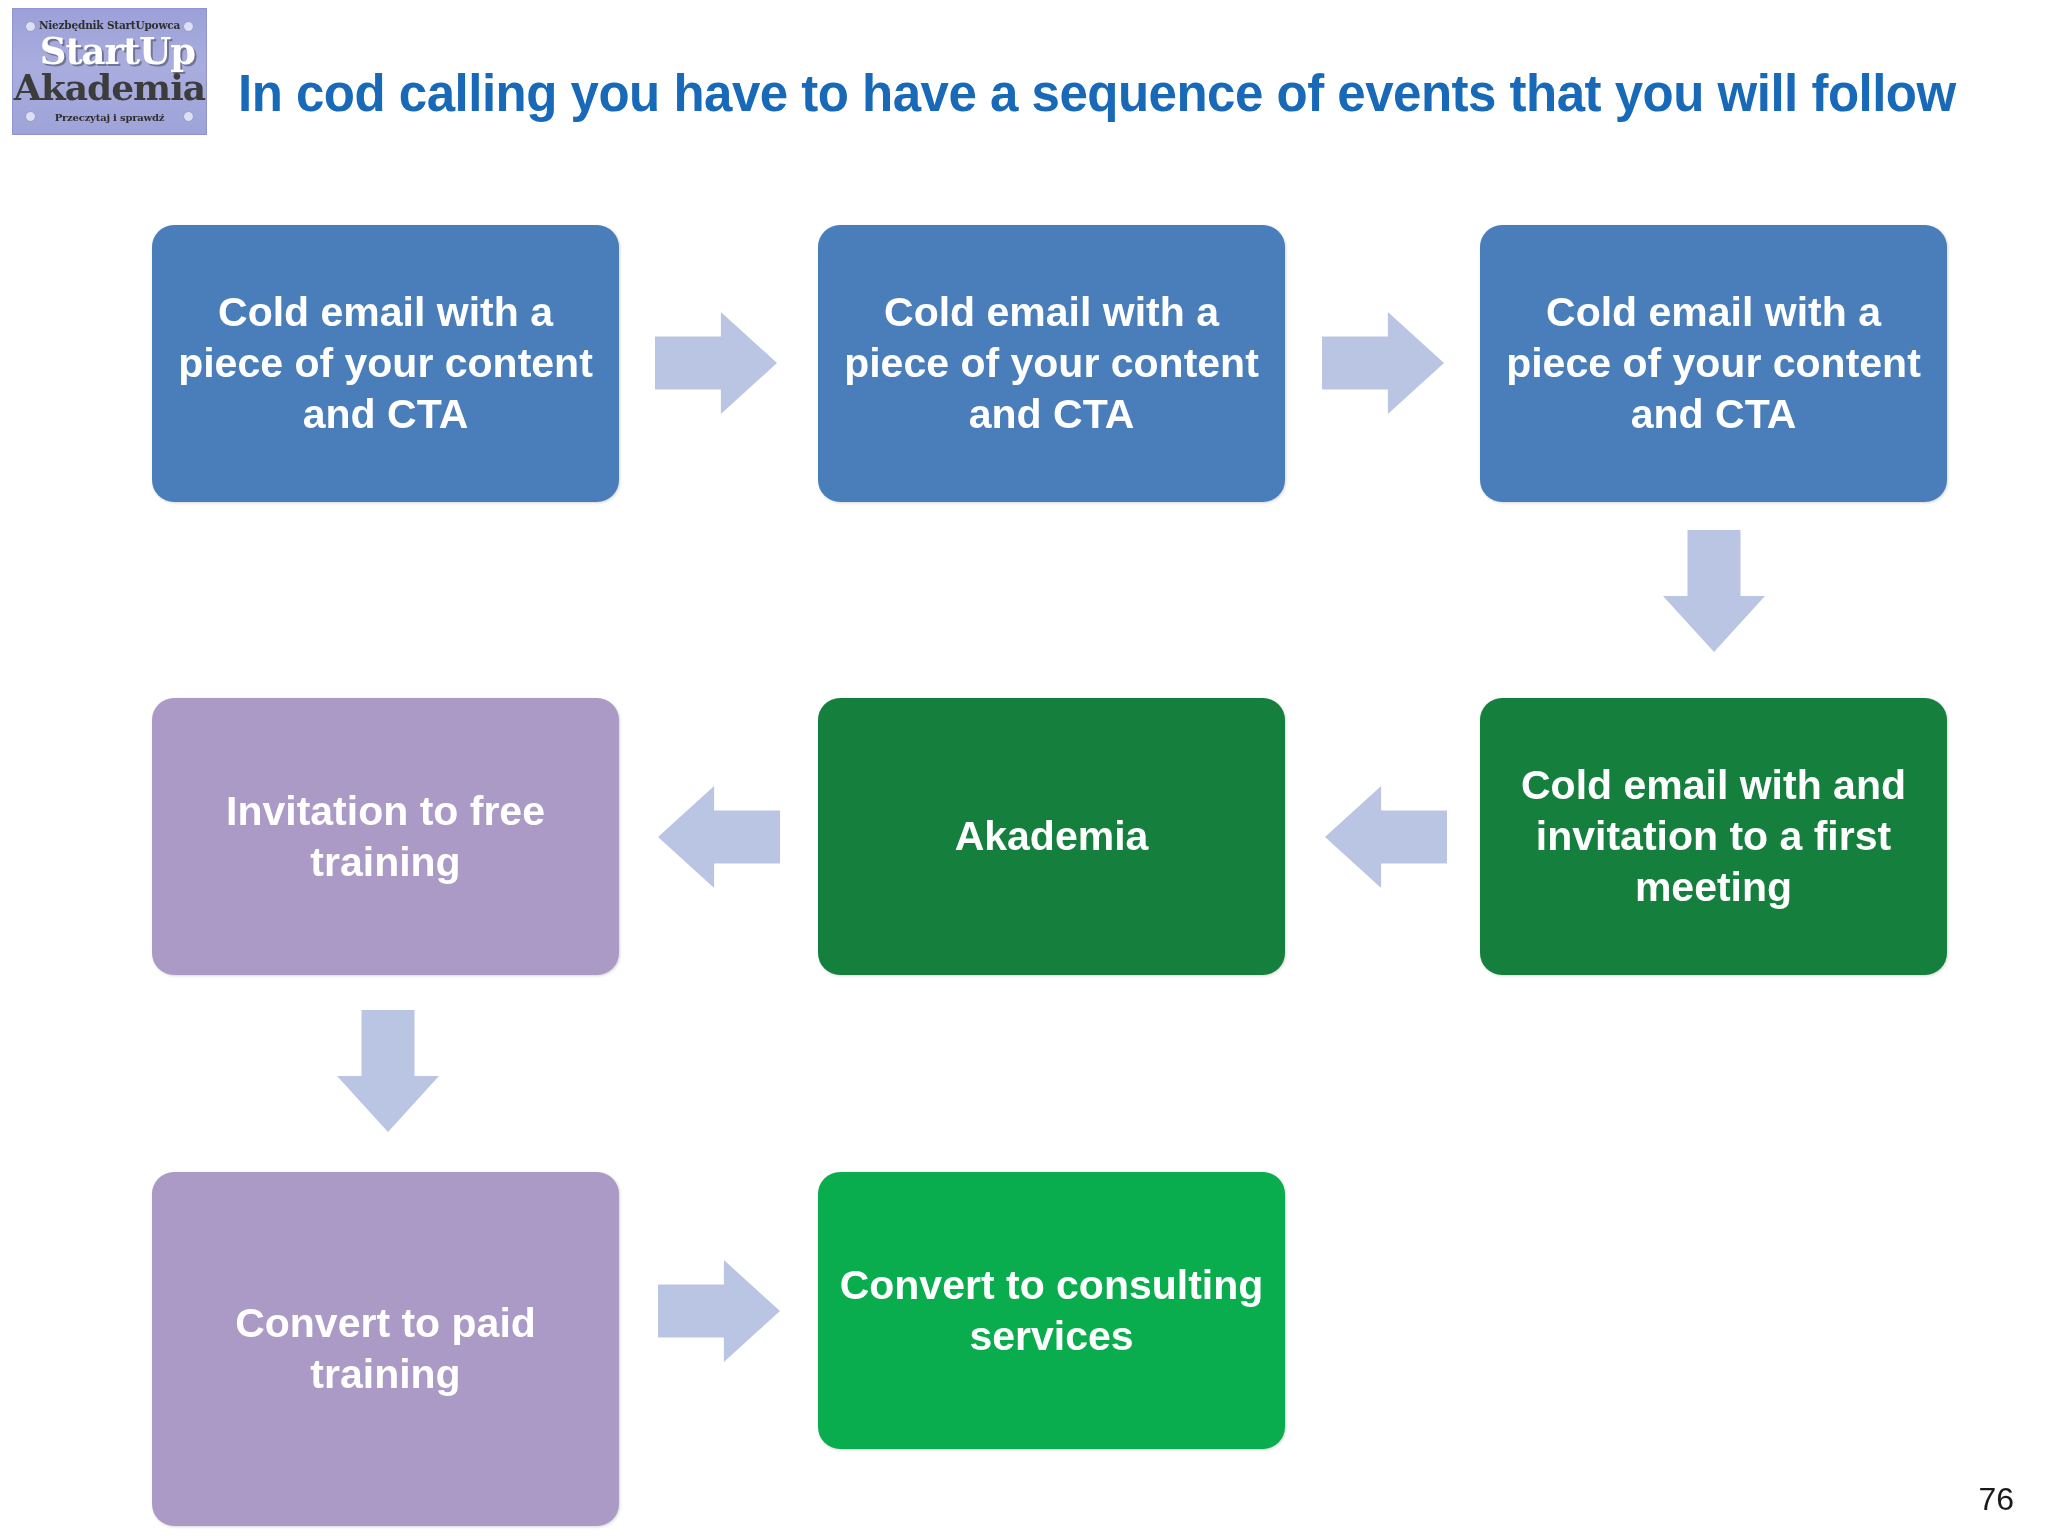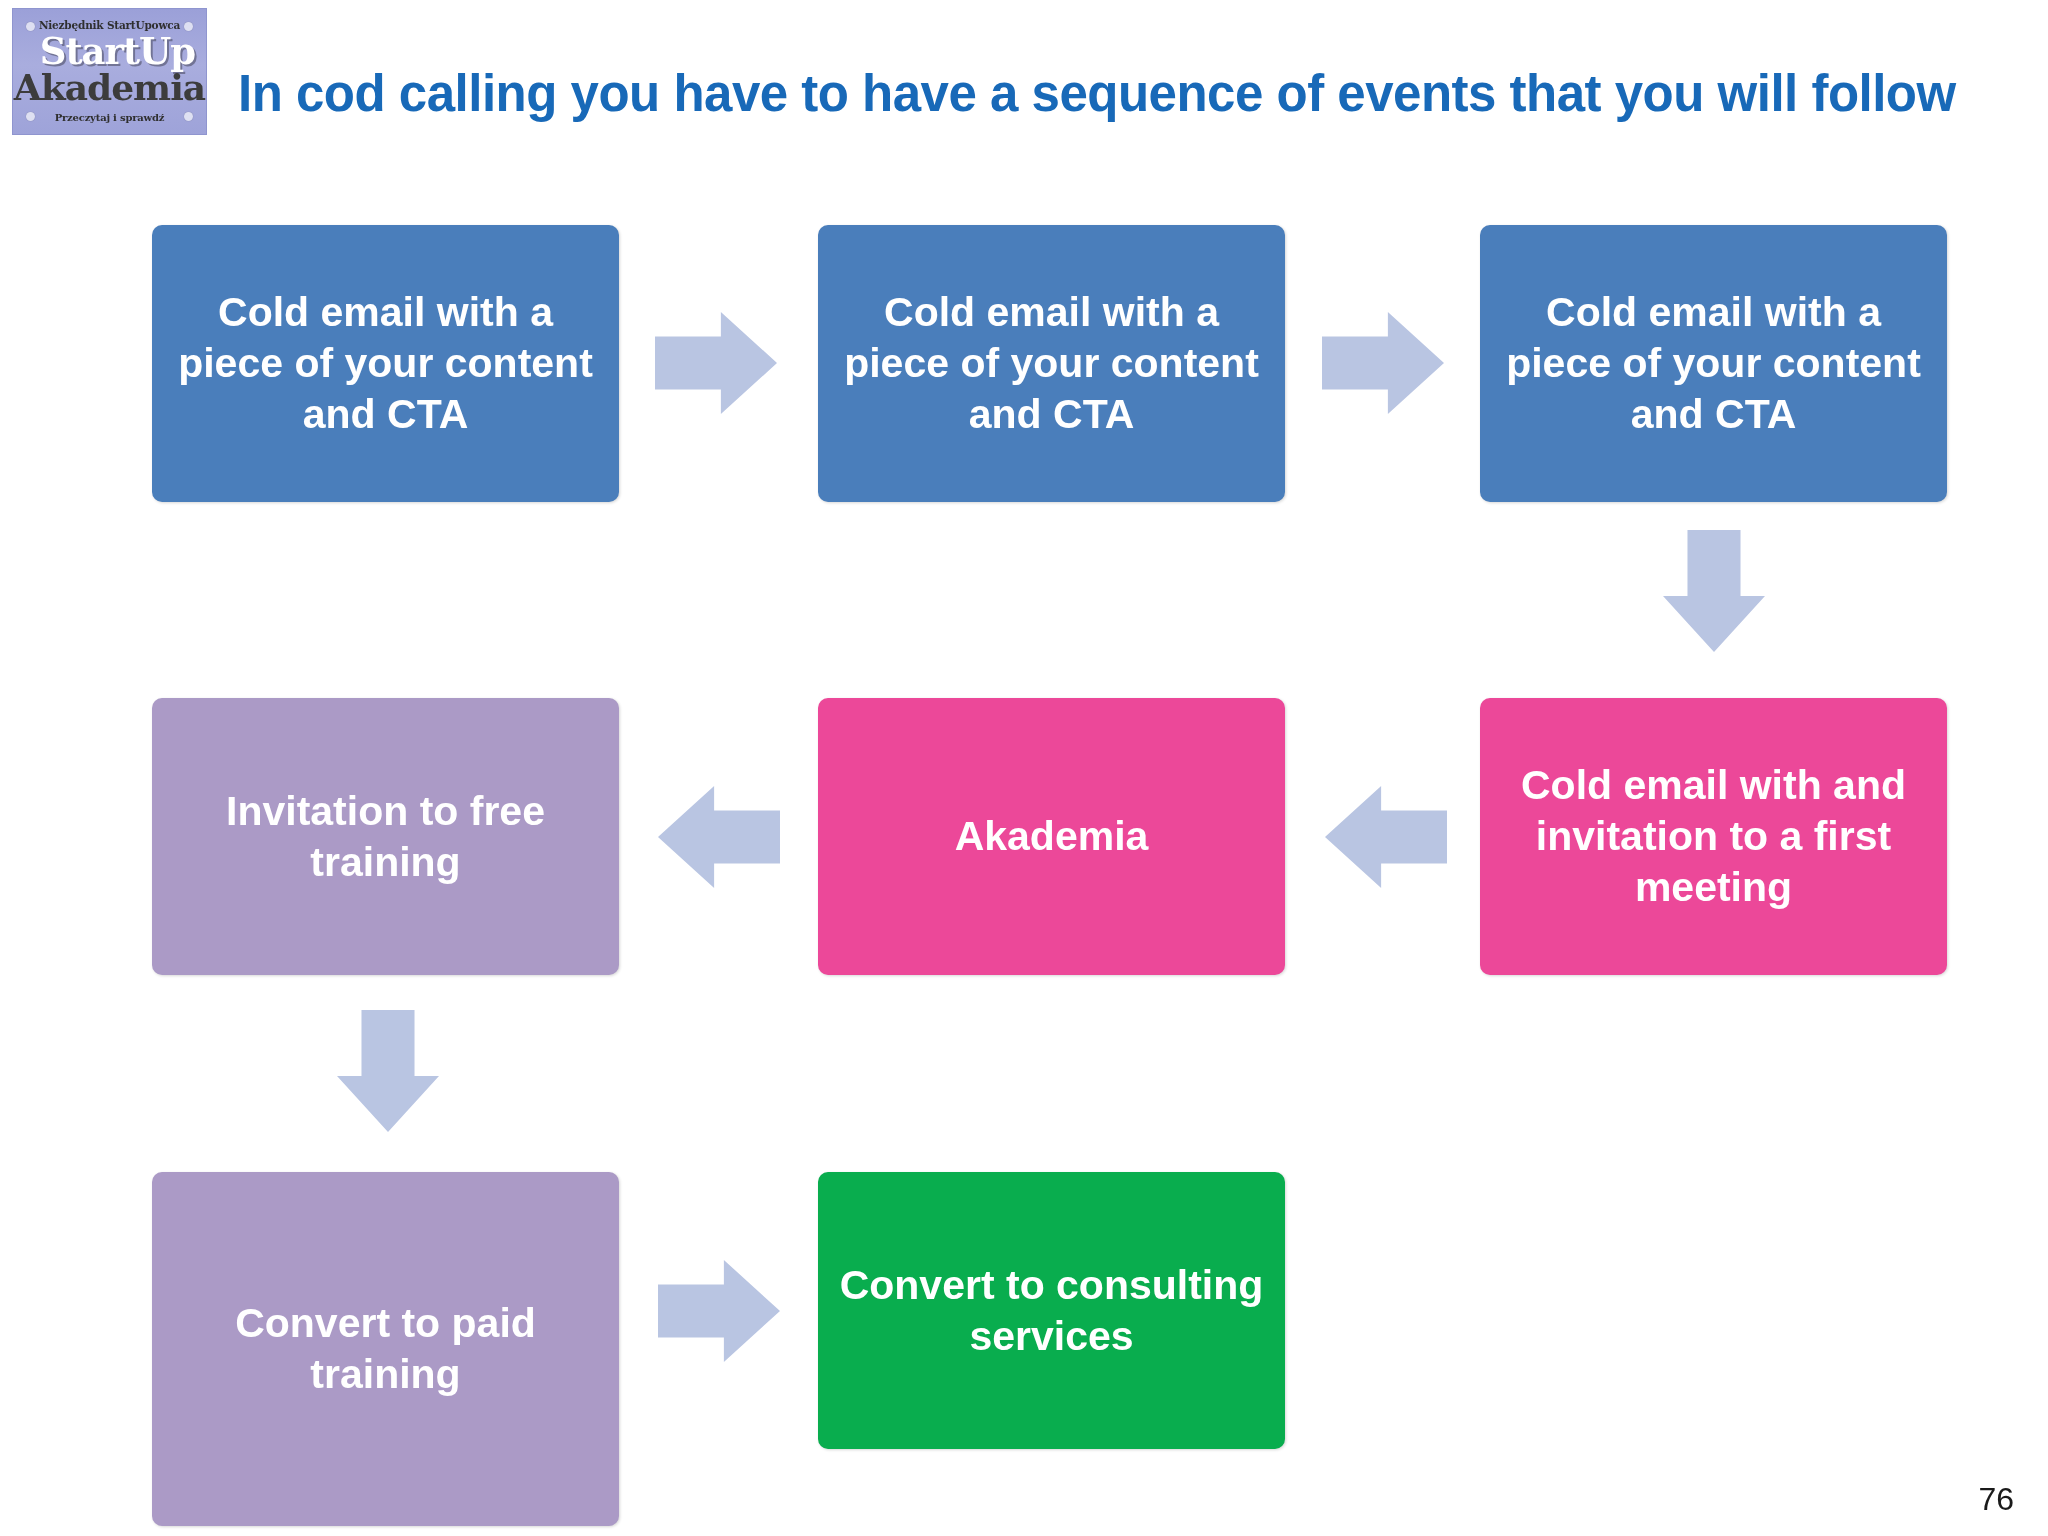--- a/index.html
+++ b/index.html
@@ -101,34 +101,34 @@
     line-height: 1.25;
     font-weight: bold;
     color: #1869b8;
     letter-spacing: -0.5px;
   }
 
   
   .box {
     position: absolute;
     box-sizing: border-box;
-    border-radius: 10px;
+    border-radius: 22px;
     display: flex;
     align-items: center;
     justify-content: center;
     text-align: center;
     color: #ffffff;
     font-weight: bold;
     font-size: 41px;
     line-height: 1.24;
     padding: 6px 14px;
     box-shadow: 1px 1px 3px rgba(0,0,0,0.16);
   }
   .box.blue   { background: #4a7ebb; }
-  .box.red    { background: #ec4899; }
+  .box.red    { background: #15803d; }
   .box.purple { background: #ab9ac6; }
   .box.green  { background: #09ad4e; }
 
   
   #box-cold-1 { left: 152px;  top: 225px; width: 467px; height: 277px; }
   #box-cold-2 { left: 818px;  top: 225px; width: 467px; height: 277px; }
   #box-cold-3 { left: 1480px; top: 225px; width: 467px; height: 277px; }
 
   
   #box-invitation-free { left: 152px;  top: 698px; width: 467px; height: 277px; }

